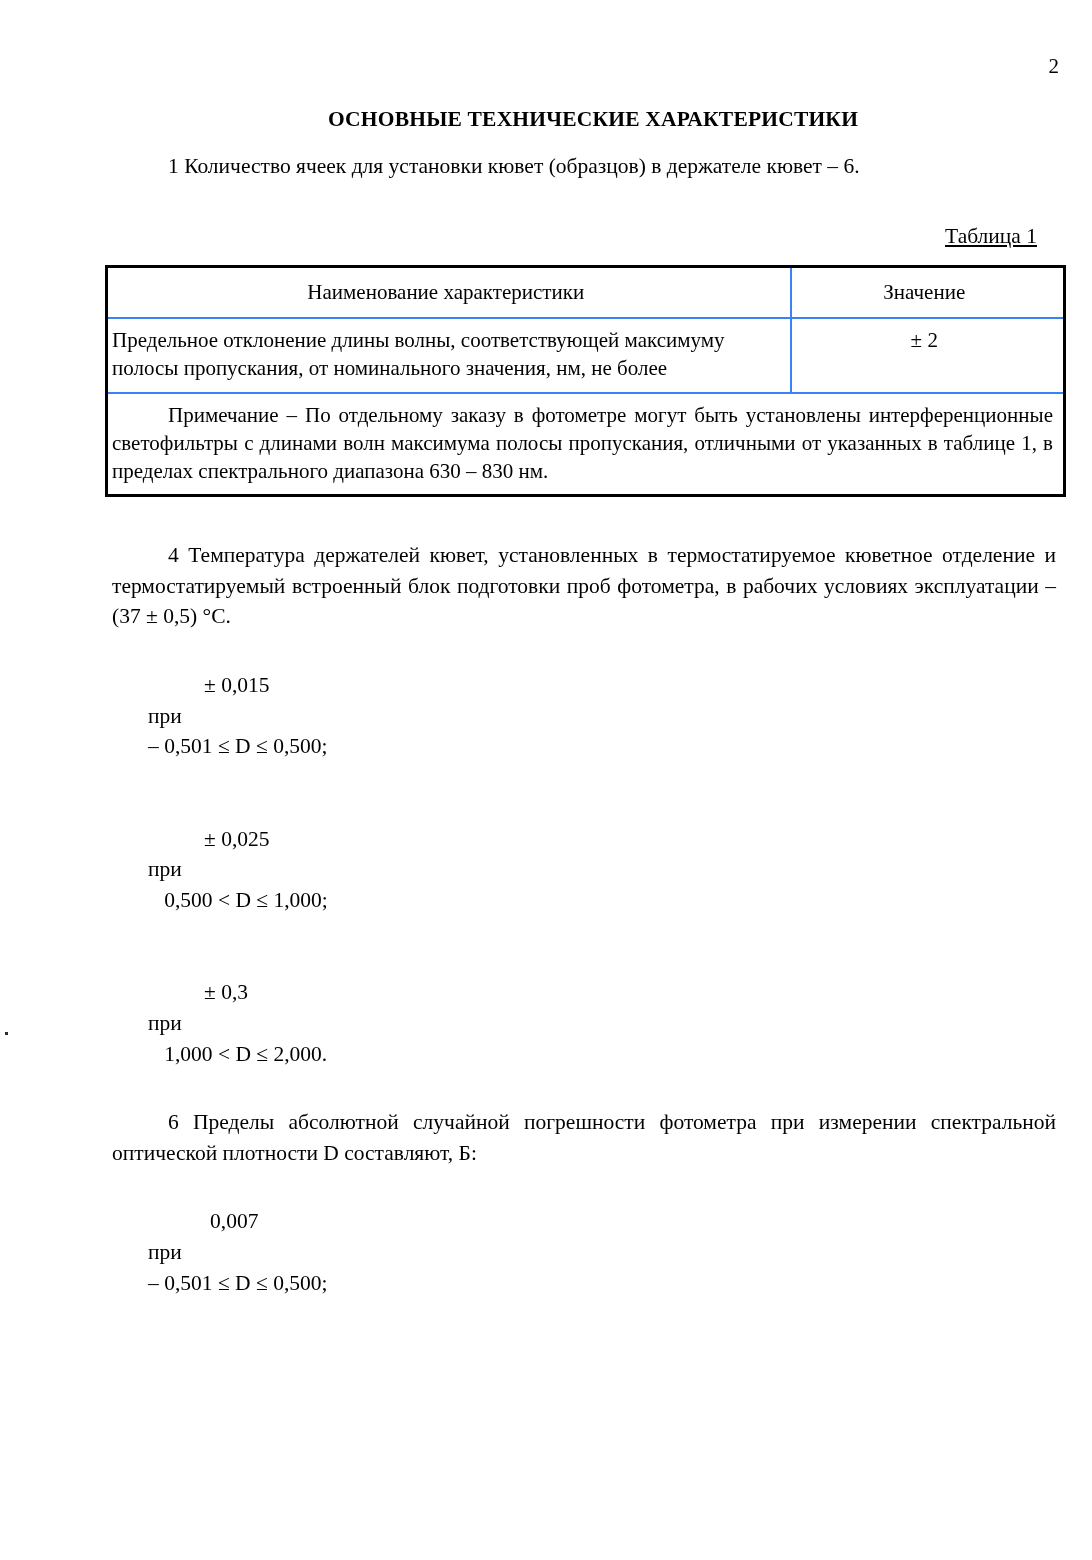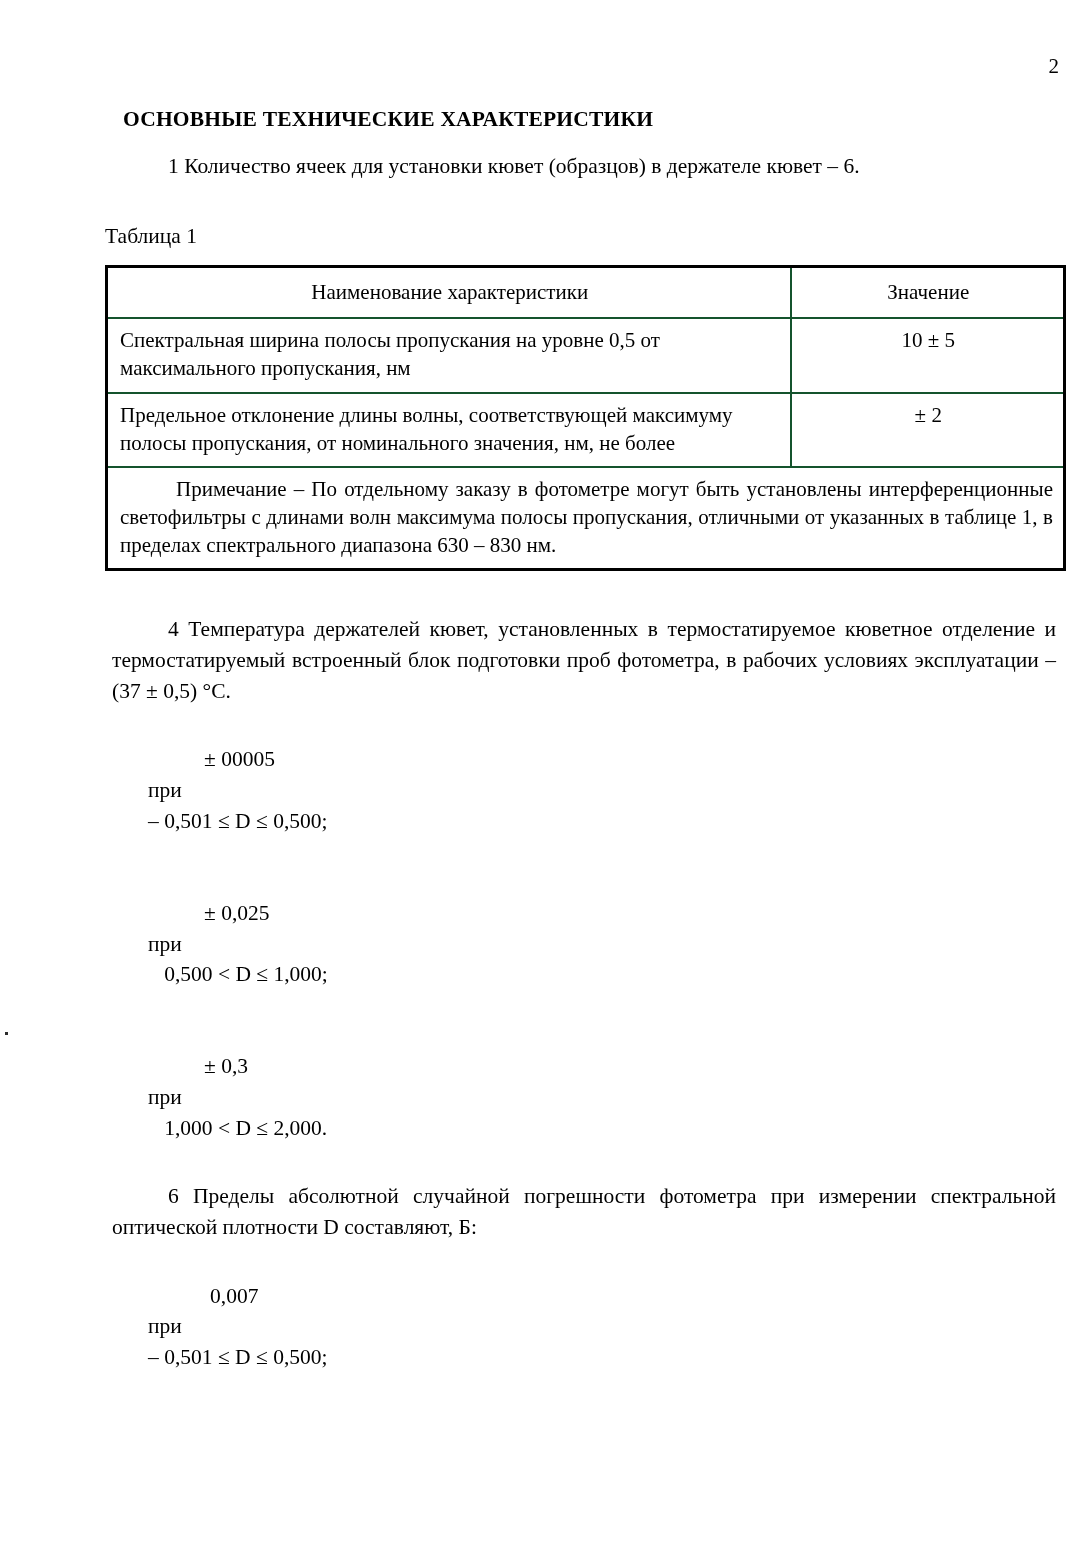--- a/index.html
+++ b/index.html
@@ -31,58 +31,59 @@
     line-height: 1;
   }
   
   .content {
     position: absolute;
     left: 105px;
     top: 105px;
     width: 958px;
   }
   .doc-title {
-    text-align: left;
+    text-align: center;
     font-size: 21.5px;
     line-height: 1.32;
     letter-spacing: 0.2px;
     margin: 0 0 18px 0;
     padding-left: 18px;
   }
   p.para {
     margin: 7px;
     font-size: 21.5px;
     line-height: 1.43;
     text-align: justify;
     text-indent: 56px;
     text-justify: inter-word;
   }
   
   .table-caption {
     margin: 0;
     font-size: 21.5px;
     line-height: 1.4;
-    text-align: left;
+    text-align: right;
     padding-right: 26px;
+    text-decoration: underline;
   }
   .spacer-before-caption { height: 32px; }
   .spacer-after-caption  { height: 14px; }
   .spacer-after-table    { height: 36px; }
   
   table.spec-table {
     border-collapse: collapse;
     width: 958px;
     table-layout: fixed;
     border: 3px solid #000;
     font-size: 21px;
   }
   table.spec-table td,
   table.spec-table th {
-    border: 2px solid #14532d;
-    padding: 7px 10px 9px 12px;
+    border: 2px solid #3b82f6;
+    padding: 7px 10px 9px 4px;
     vertical-align: top;
     font-weight: normal;
     line-height: 1.34;
   }
   table.spec-table th {
     text-align: center;
     padding-top: 10px;
     padding-bottom: 11px;
   }
   col.c-name  { width: 684px; }
@@ -157,44 +158,38 @@
         <col class="c-value">
       </colgroup>
       <thead>
         <tr>
           <th>Наименование характеристики</th>
           <th>Значение</th>
         </tr>
       </thead>
       <tbody>
         <tr>
-          <td>Спектральная ширина полосы пропускания на уровне 0,5 от максимального пропускания, нм</td>
-          <td class="value-cell">
-            <span>10 ± 5</span>
-          </td>
-        </tr>
-        <tr>
           <td>Предельное отклонение длины волны, соответствующей максимуму полосы пропускания, от номинального значения, нм, не более</td>
           <td class="value-cell">
             <span>± 2</span>
           </td>
         </tr>
         <tr>
           <td class="note-cell" colspan="2">Примечание – По отдельному заказу в фотометре могут быть установлены интерференционные светофильтры с длинами волн максимума полосы пропускания, отличными от указанных в таблице 1, в пределах спектрального диапазона 630 – 830 нм.</td>
         </tr>
       </tbody>
     </table>
 
     <div class="spacer-after-table"></div>
 
     <p class="para">4  Температура держателей кювет, установленных в термостатируемое кюветное отделение и термостатируемый встроенный блок подготовки проб фотометра, в рабочих условиях эксплуатации – (37 ± 0,5) °С.</p>
 
     <div class="tol-list">
       <span class="tol-row">
-        <span class="tol-val">± 00005</span>
+        <span class="tol-val">± 0,015</span>
         <span class="tol-pri">при</span>
         <span class="tol-cond">– 0,501 ≤ D ≤ 0,500;</span>
       </span>
       <span class="tol-row">
         <span class="tol-val">± 0,025</span>
         <span class="tol-pri">при</span>
         <span class="tol-cond">   0,500 &lt; D ≤ 1,000;</span>
       </span>
       <span class="tol-row">
         <span class="tol-val">± 0,3</span>

